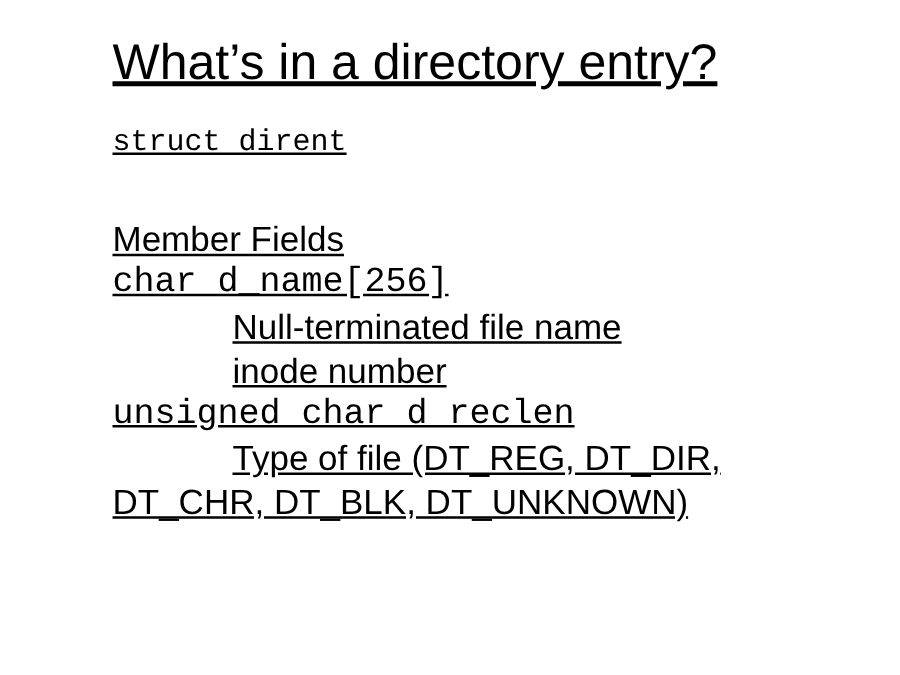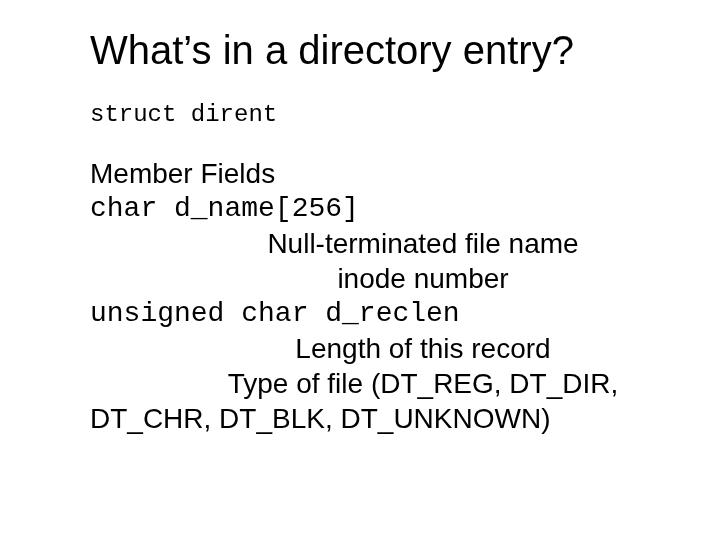--- a/index.html
+++ b/index.html
@@ -10,41 +10,41 @@
     background: #ffffff;
     font-family: Arial, Helvetica, sans-serif;
     color: #000000;
   }
   .slide {
     position: relative;
     width: 720px;
     height: 540px;
     box-sizing: border-box;
     padding: 28px 60px 0 90px;
+    text-decoration: underline;
   }
   .title {
     font-size: 40px;
     font-weight: 400;
     margin: 0 0 28px 0;
     letter-spacing: 0px;
   }
   .mono {
     font-family: "Courier New", Courier, monospace;
   }
   .struct-line {
     font-size: 24px;
-    margin-bottom: 28px;
+    margin-bottom: 46px;
   }
   .body {
     font-size: 28px;
     line-height: 1.25;
   }
   .indent1 {
     padding-left: 96px;
-    text-align: center;
   }
   .center-ish {
     padding-left: 140px;
   }
 </style>
 </head>
 <body>
 
 <div class="slide">
 
@@ -55,20 +55,19 @@
   <div class="body">
 
     <div>Member Fields</div>
 
     <div class="mono">char d_name[256]</div>
     <div class="indent1">Null-terminated file name</div>
 
     <div class="indent1">inode number</div>
 
     <div class="mono">unsigned char d_reclen</div>
-    <div class="indent1">Length of this record</div>
 
     <div class="indent1">Type of file (DT_REG, DT_DIR,</div>
     <div>DT_CHR, DT_BLK, DT_UNKNOWN)</div>
 
   </div>
 
 </div>
 
 </body></html>

